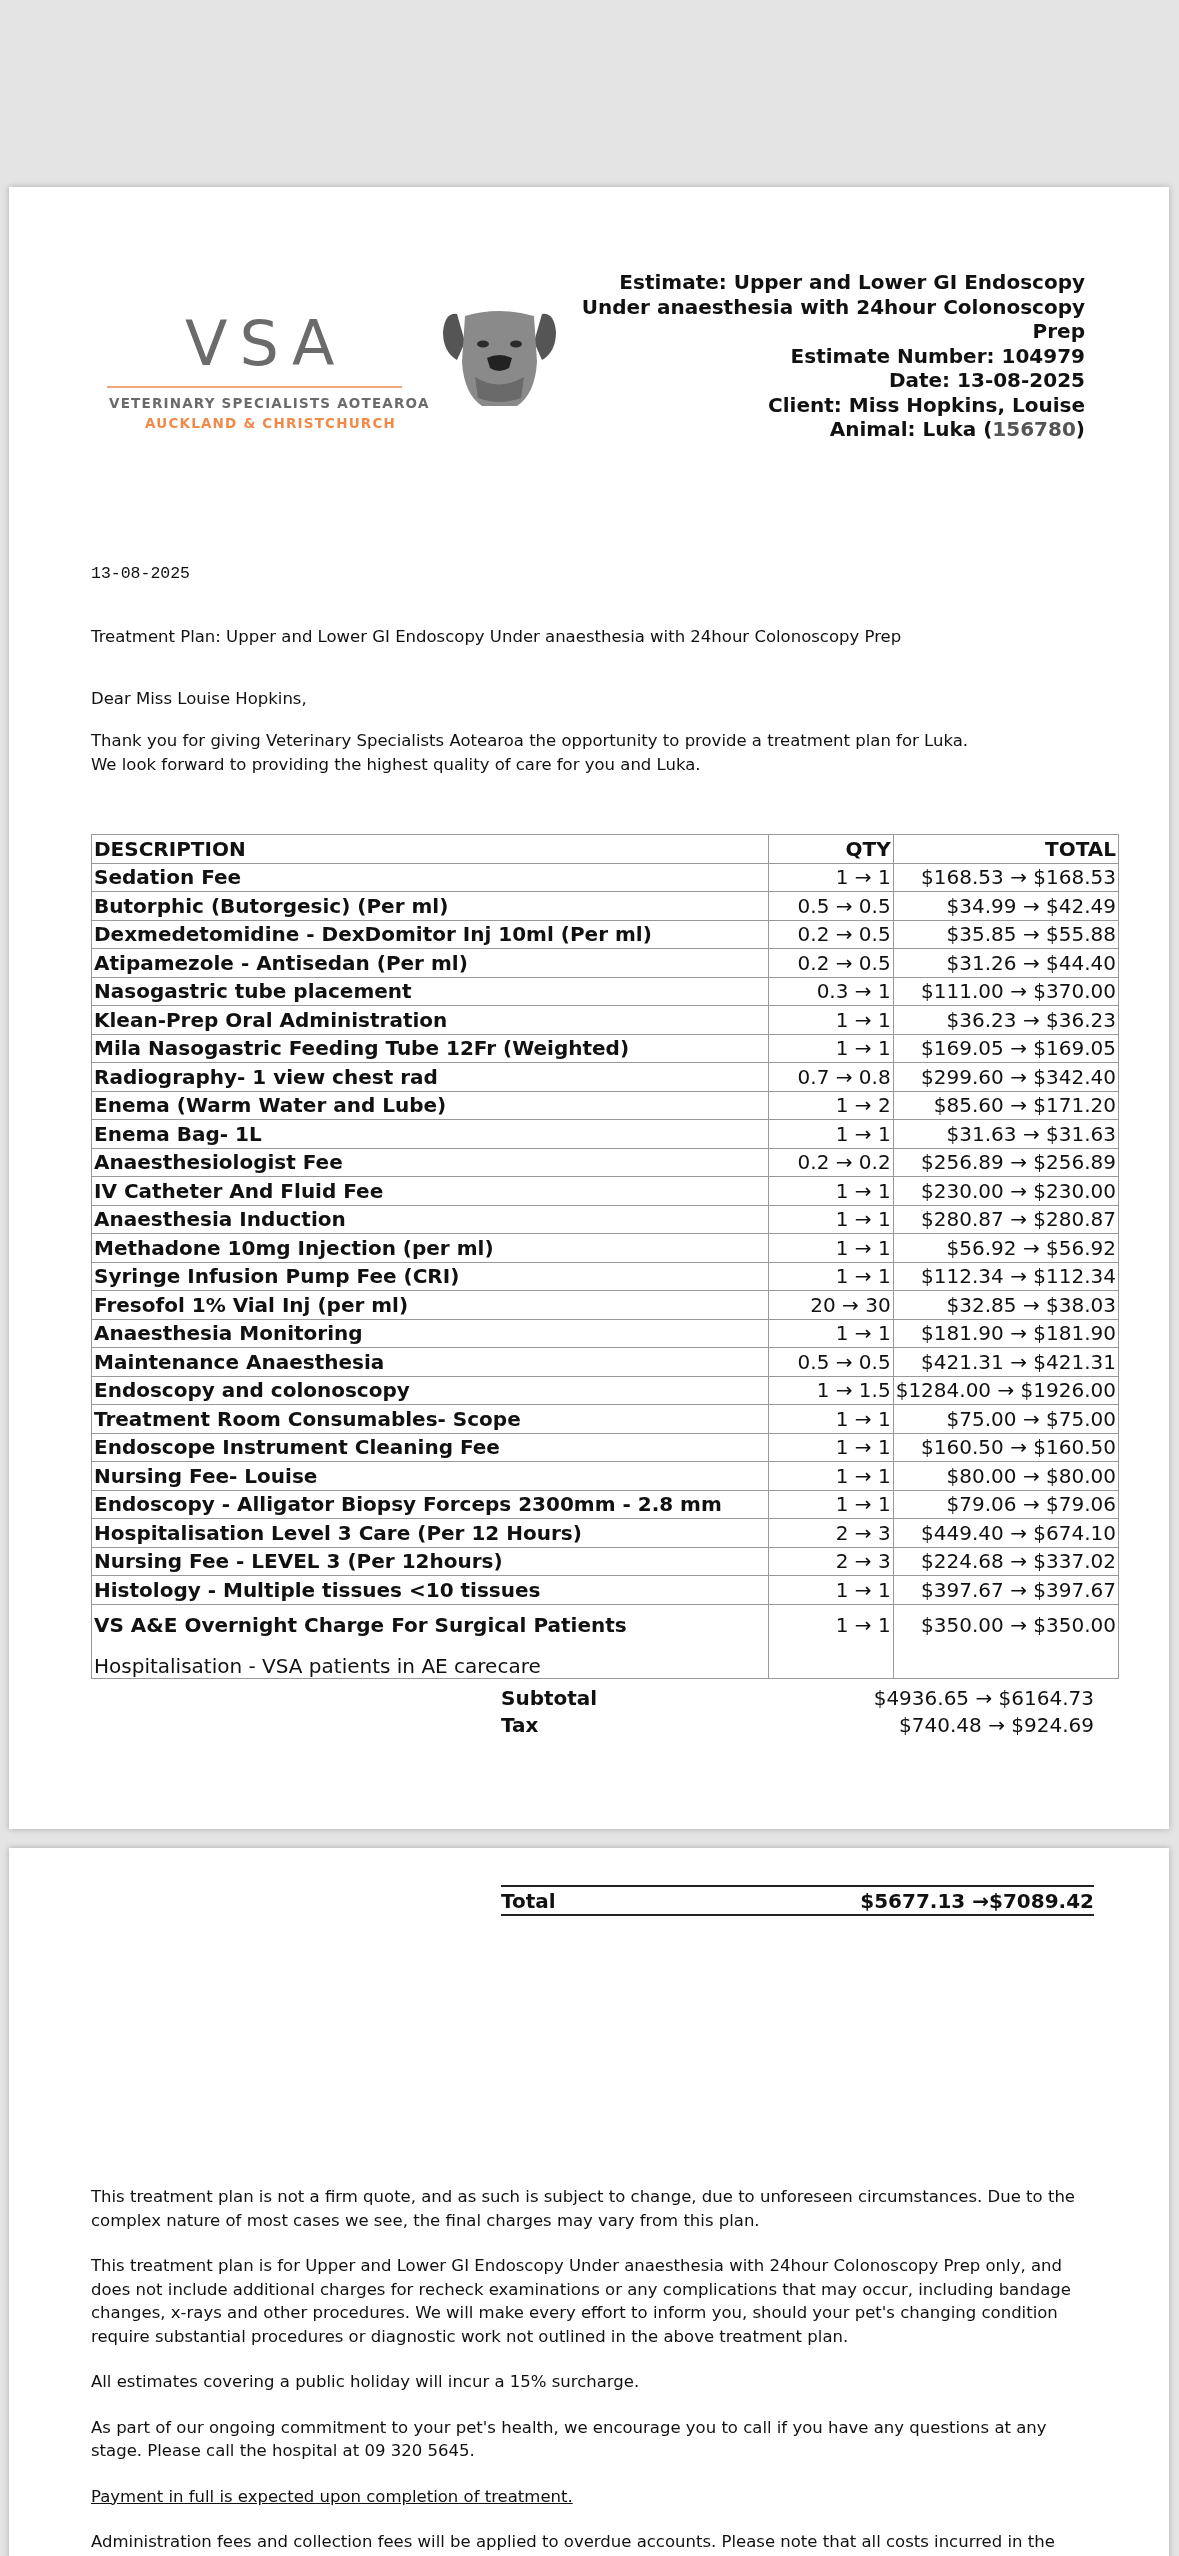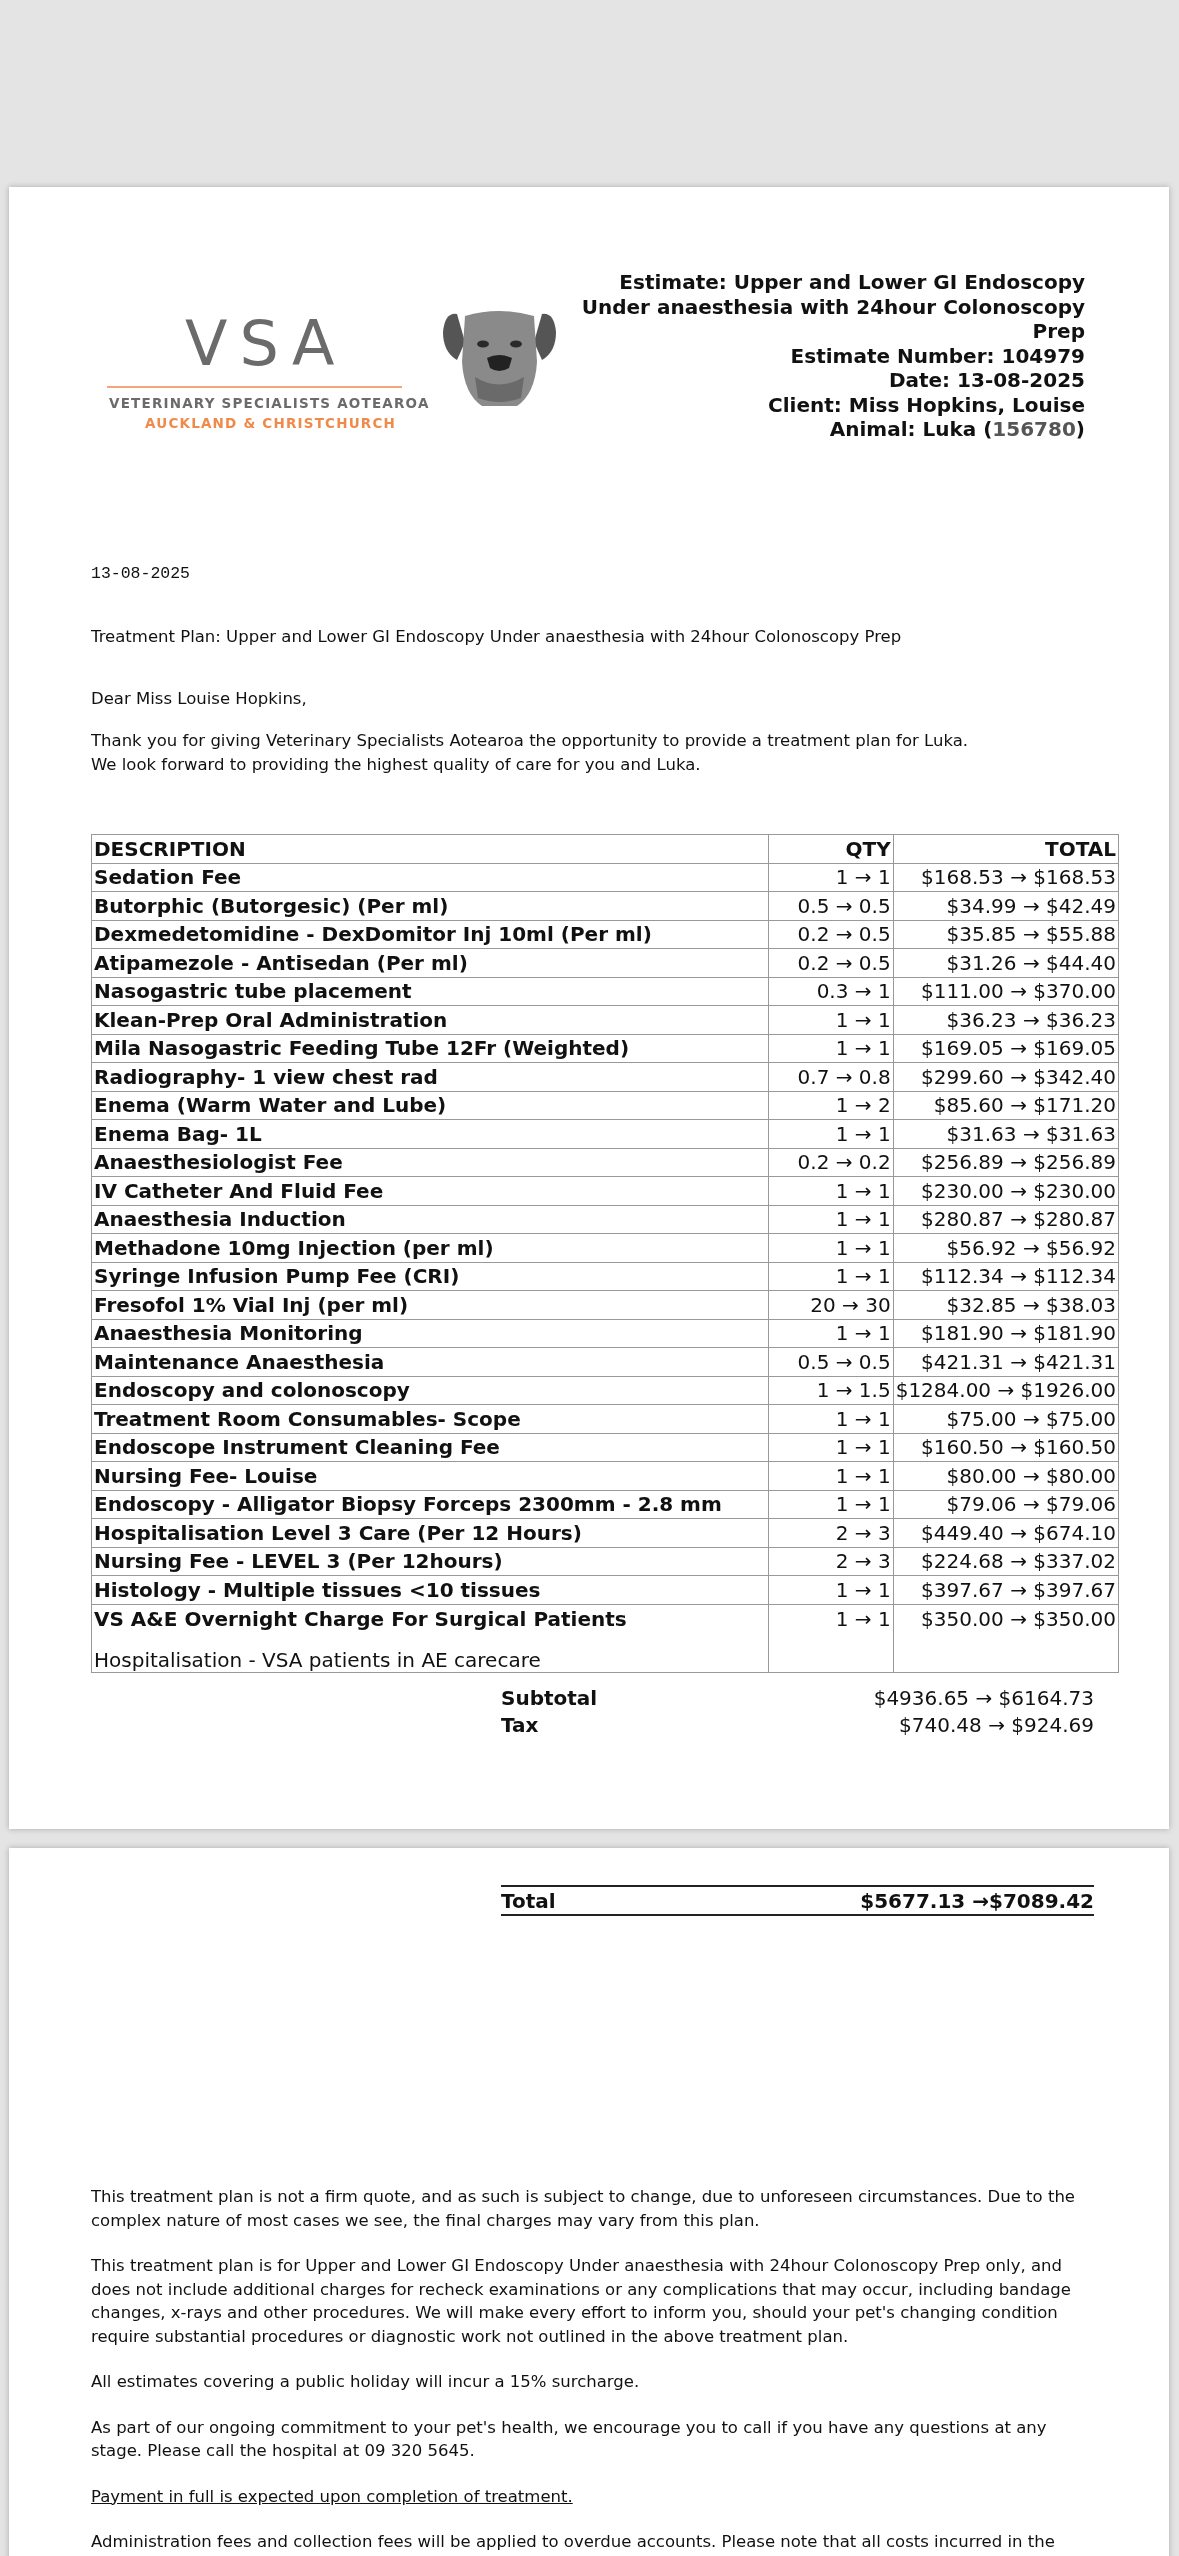--- a/index.html
+++ b/index.html
@@ -35,21 +35,21 @@
   #greet { top: 500px; }
   #intro { top: 542px; }
 
   table.items { position: absolute; left: 82px; top: 647px; width: 1028px; border-collapse: collapse; font-size: 20px; }
   table.items td, table.items th { border: 1.5px solid #999; padding: 0 2px; height: 27.5px; white-space: nowrap; }
   table.items th { font-weight: bold; text-align: left; }
   table.items th.qty, table.items td.qty { text-align: right; width: 120px; }
   table.items th.total, table.items td.total { text-align: right; width: 216px; }
   table.items td.desc { font-weight: bold; }
   table.items td.qty, table.items td.total { font-weight: normal; }
-  table.items tr.last td { vertical-align: top; height: 56px; padding-top: 2px; }
+  table.items tr.last td { vertical-align: top; height: 56px; padding-top: 8px; }
   table.items .subdesc { font-weight: normal; display: block; margin-top: 17px; }
 
   .summary { position: absolute; left: 492px; width: 593px; font-size: 20px; }
   .summary .row { display: flex; justify-content: space-between; height: 27px; align-items: center; }
   .summary .label { font-weight: bold; }
   #sum1 { top: 1497px; }
 
   .total-box { position: absolute; left: 492px; top: 37px; width: 593px; border-top: 2px solid #222; border-bottom: 2px solid #222; display: flex; justify-content: space-between; align-items: center; height: 27px; font-size: 20px; font-weight: bold; }
 
   .p2text { position: absolute; left: 82px; width: 1000px; font-size: 16.5px; line-height: 23.5px; }

